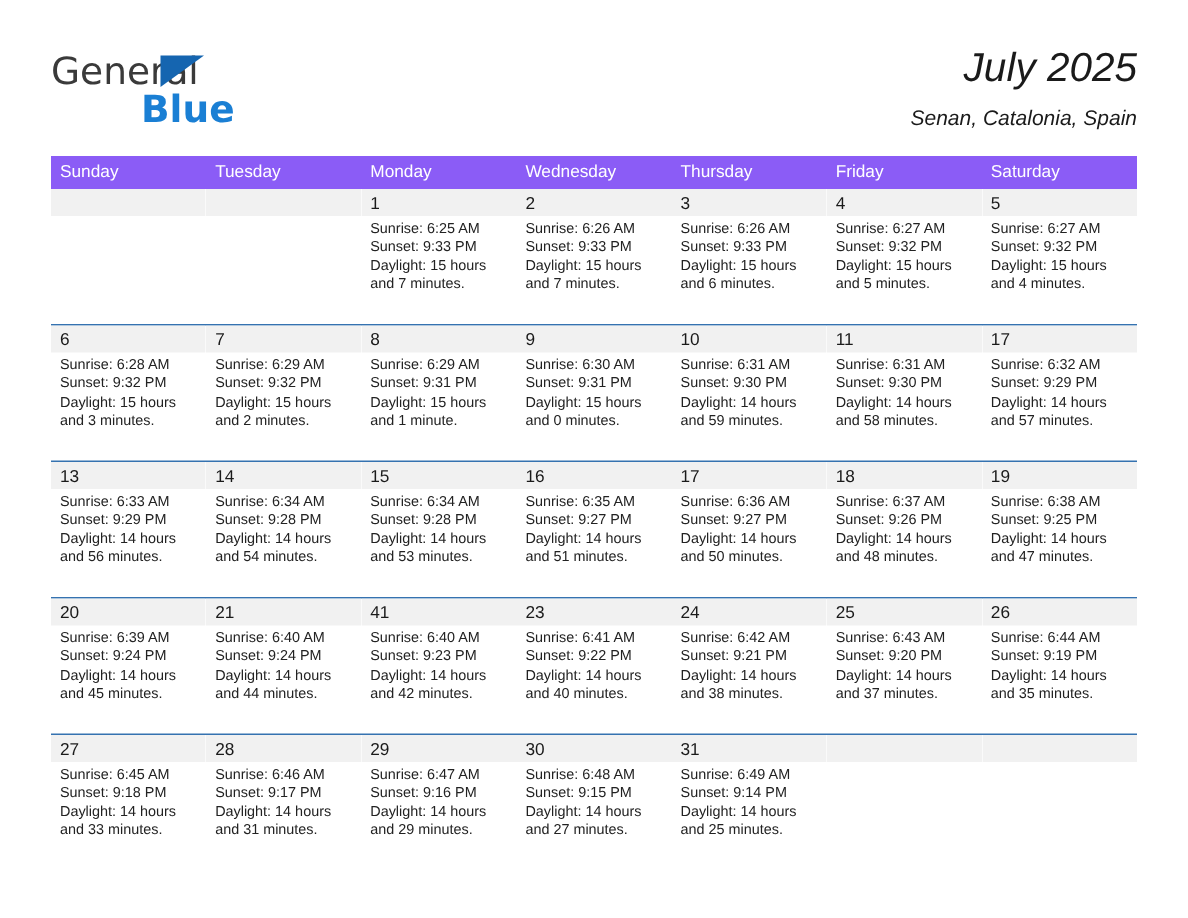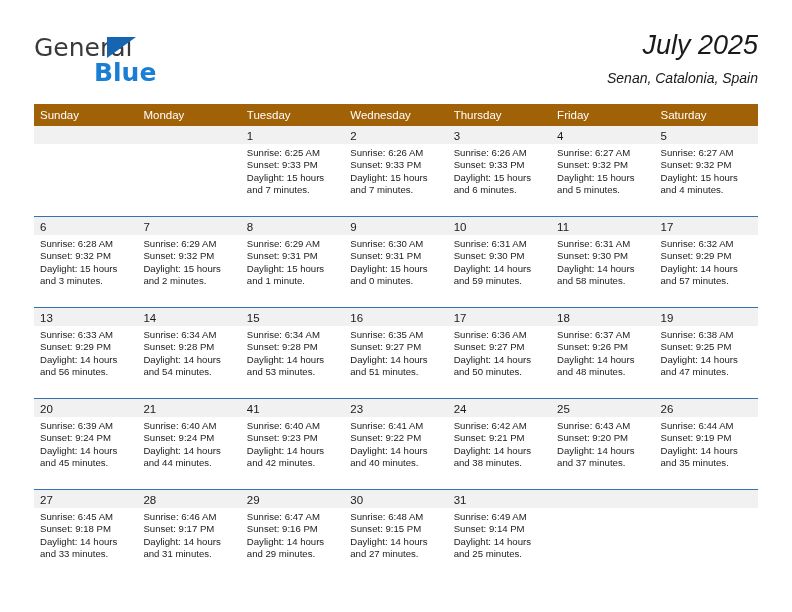--- a/index.html
+++ b/index.html
@@ -91,21 +91,21 @@
 
   
   .calendar {
     position: absolute;
     left: 34px;
     top: 104px;
     width: 724px;
   }
   .dow-row {
     display: flex;
-    background: #a16207;
+    background: #8b5cf6;
     height: 22px;
   }
   .dow-cell {
     flex: 1 1 0;
     color: #ffffff;
     font-size: 11.5px;
     line-height: 22px;
     padding-left: 6px;
     box-sizing: border-box;
     white-space: nowrap;
@@ -165,22 +165,22 @@
     <div class="title-block">
       <div class="cal-title">July 2025</div>
       <div class="cal-subtitle">Senan, Catalonia, Spain</div>
     </div>
 
   </div>
 
   <div class="calendar">
     <div class="dow-row">
       <div class="dow-cell">Sunday</div>
+      <div class="dow-cell">Tuesday</div>
       <div class="dow-cell">Monday</div>
-      <div class="dow-cell">Tuesday</div>
       <div class="dow-cell">Wednesday</div>
       <div class="dow-cell">Thursday</div>
       <div class="dow-cell">Friday</div>
       <div class="dow-cell">Saturday</div>
     </div>
 
     <div id="weeks-container">
         <div class="week-row first">
           <div class="day-cell empty">
             <div class="day-num-band"><span class="day-num"></span></div>

